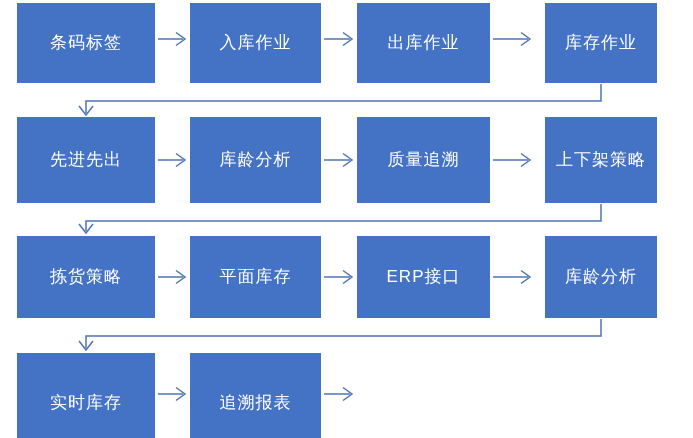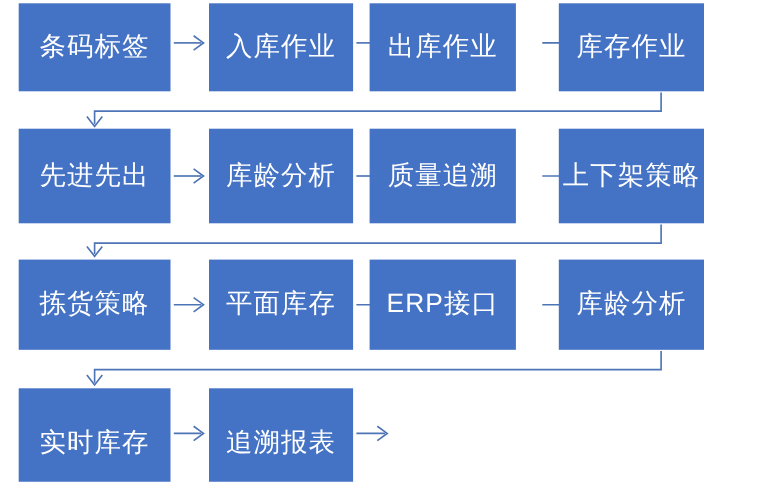--- a/index.html
+++ b/index.html
@@ -33,31 +33,31 @@
     stroke-width:1.5;
   }
   .box{
     position:absolute;
     background:var(--box-fill);
     color:var(--box-text);
     display:flex;
     align-items:center;
     justify-content:center;
     text-align:right;
-    font-size:24px;
+    font-size:17px;
     letter-spacing:1px;
     line-height:1.32;
     padding:0 0;
     box-sizing:border-box;
   }
   
   .c1{left:17px;width:138px;}
   .c2{left:190px;width:131px;}
-  .c3{left:336px;width:133px;}
-  .c4{left:508px;width:132px;}
+  .c3{left:357px;width:133px;}
+  .c4{left:545px;width:112px;}
   
   .r1{top:3px;height:80px;}
   .r2{top:117px;height:86px;}
   .r3{top:236px;height:82px;}
   .r4{top:353px;height:100px;}
 </style>
 </head>
 <body>
 
 <div class="canvas">

